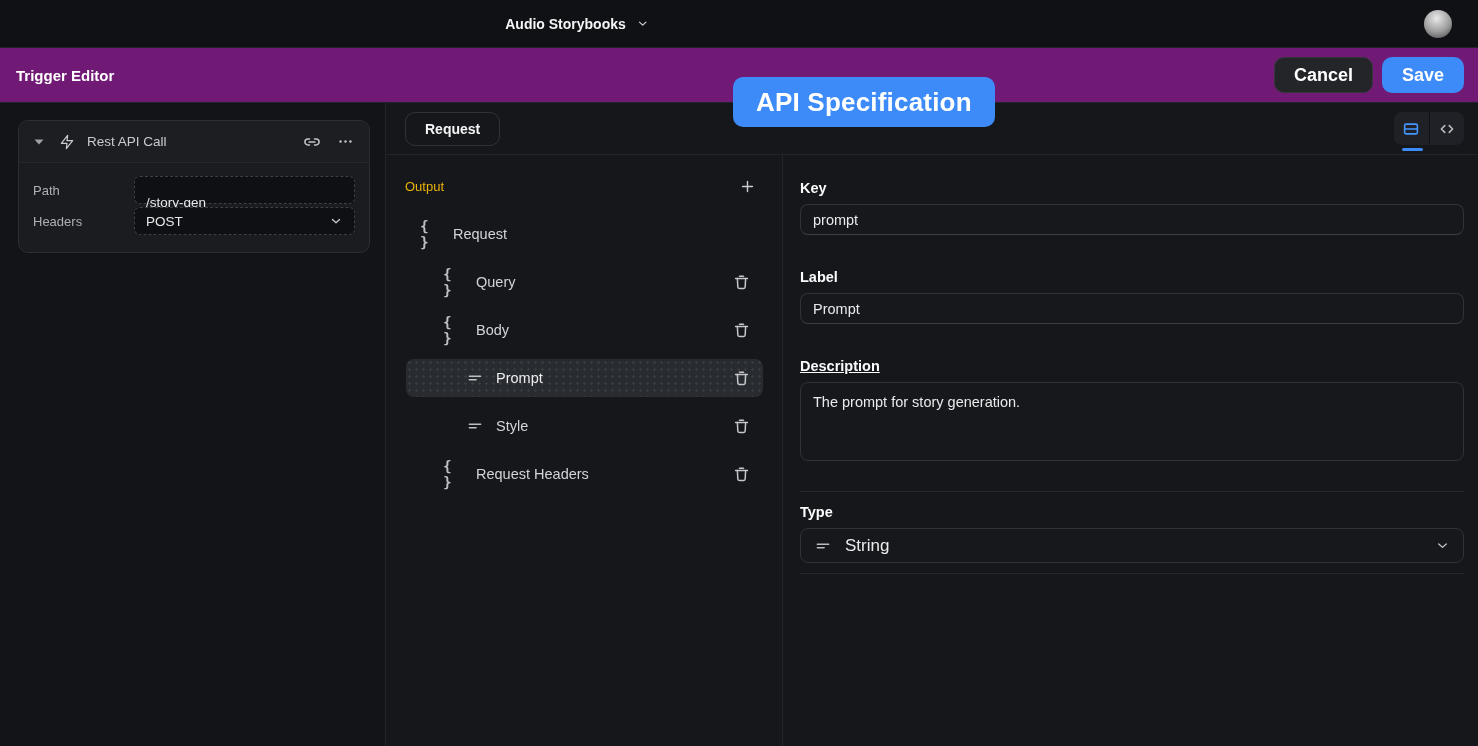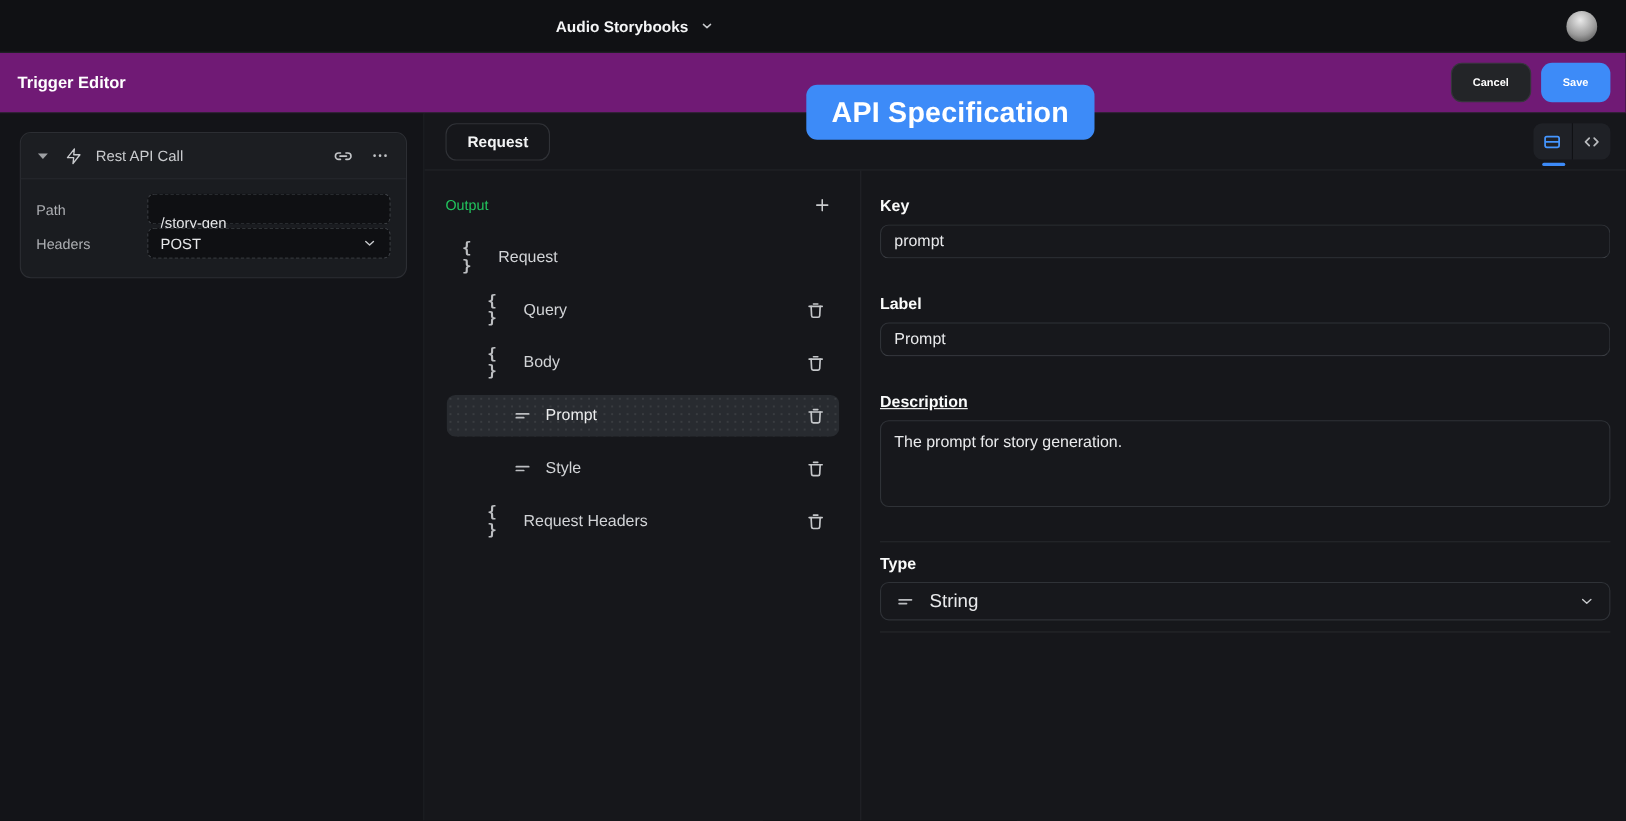--- a/index.html
+++ b/index.html
@@ -28,21 +28,21 @@
   }
 
   
   .editor-header {
     height:55px; border-bottom:1px solid #222428; background:#701a75;
     display:flex; align-items:center; padding:0 14px 0 16px;
   }
   .page-title { font-size:15px; font-weight:700; color:#fff; }
   .header-actions { margin-left:auto; display:flex; align-items:center; gap:9px; }
   .btn {
-    height:36px; border-radius:10px; font-family:inherit; font-size:10px; font-weight:700;
+    height:36px; border-radius:10px; font-family:inherit; font-size:18px; font-weight:700;
     color:#fff; cursor:pointer; display:flex; align-items:center;
   }
   .btn-cancel { background:#232528; border:1px solid #35373b; padding:0 19px; }
   .btn-save { background:#3d8bf8; border:none; padding:0 20px; }
 
   
   .api-badge {
     position:absolute; left:733px; top:77px; height:50px; z-index:20;
     background:#3d8bf8; border-radius:10px;
     display:flex; align-items:center; padding:0 23px;
@@ -97,21 +97,21 @@
   .vt-seg + .vt-seg { border-left:1px solid #101114; }
   .vt-seg.active { color:#4596ff; }
   .vt-seg.inactive { color:#b9bbbe; }
   .vt-underline { position:absolute; left:8px; bottom:-6px; width:21px; height:3px; background:#3d8bf8; border-radius:2px; }
 
   .main-body { flex:1; display:flex; min-height:0; }
 
   
   .schema-panel { width:397px; flex:none; border-right:1px solid #222428; padding-top:22px; }
   .output-header { display:flex; align-items:center; height:18px; padding:0 26px 0 19px; margin-bottom:20px; }
-  .output-label { font-size:13px; color:#22c55e; }
+  .output-label { font-size:13px; color:#eab308; }
   .add-btn { margin-left:auto; background:none; border:none; padding:0; color:#caccce; cursor:pointer; display:flex; }
   .tree-row {
     height:38px; margin:0 19px 10px 20px; border-radius:8px;
     display:flex; align-items:center; padding-right:12px; cursor:pointer;
   }
   .depth-0 { padding-left:14px; }
   .depth-1 { padding-left:37px; }
   .depth-2 { padding-left:57px; }
   .tree-row.selected {
     background-color:#282b30;

